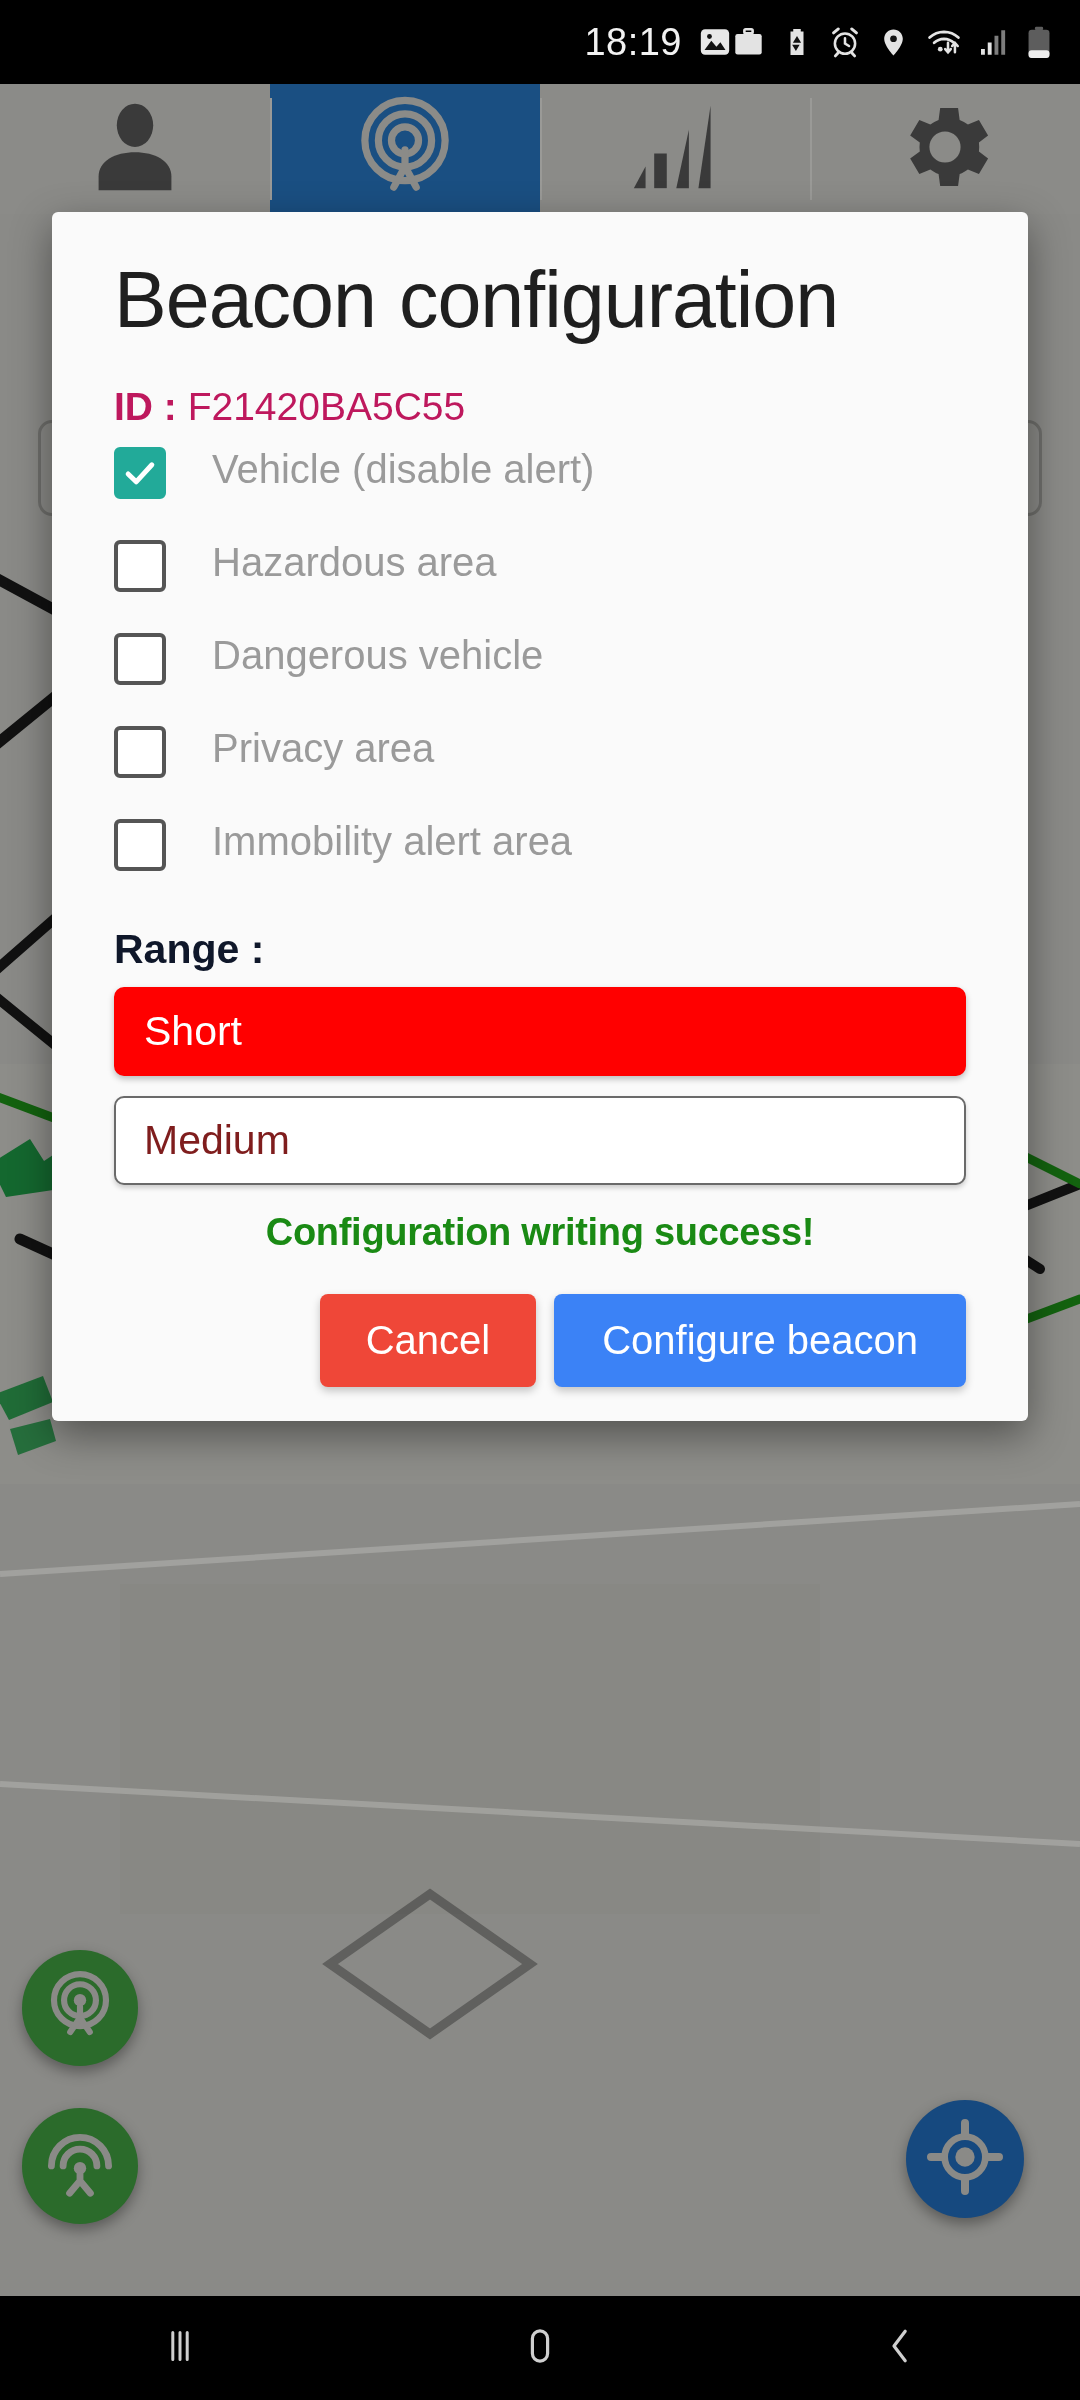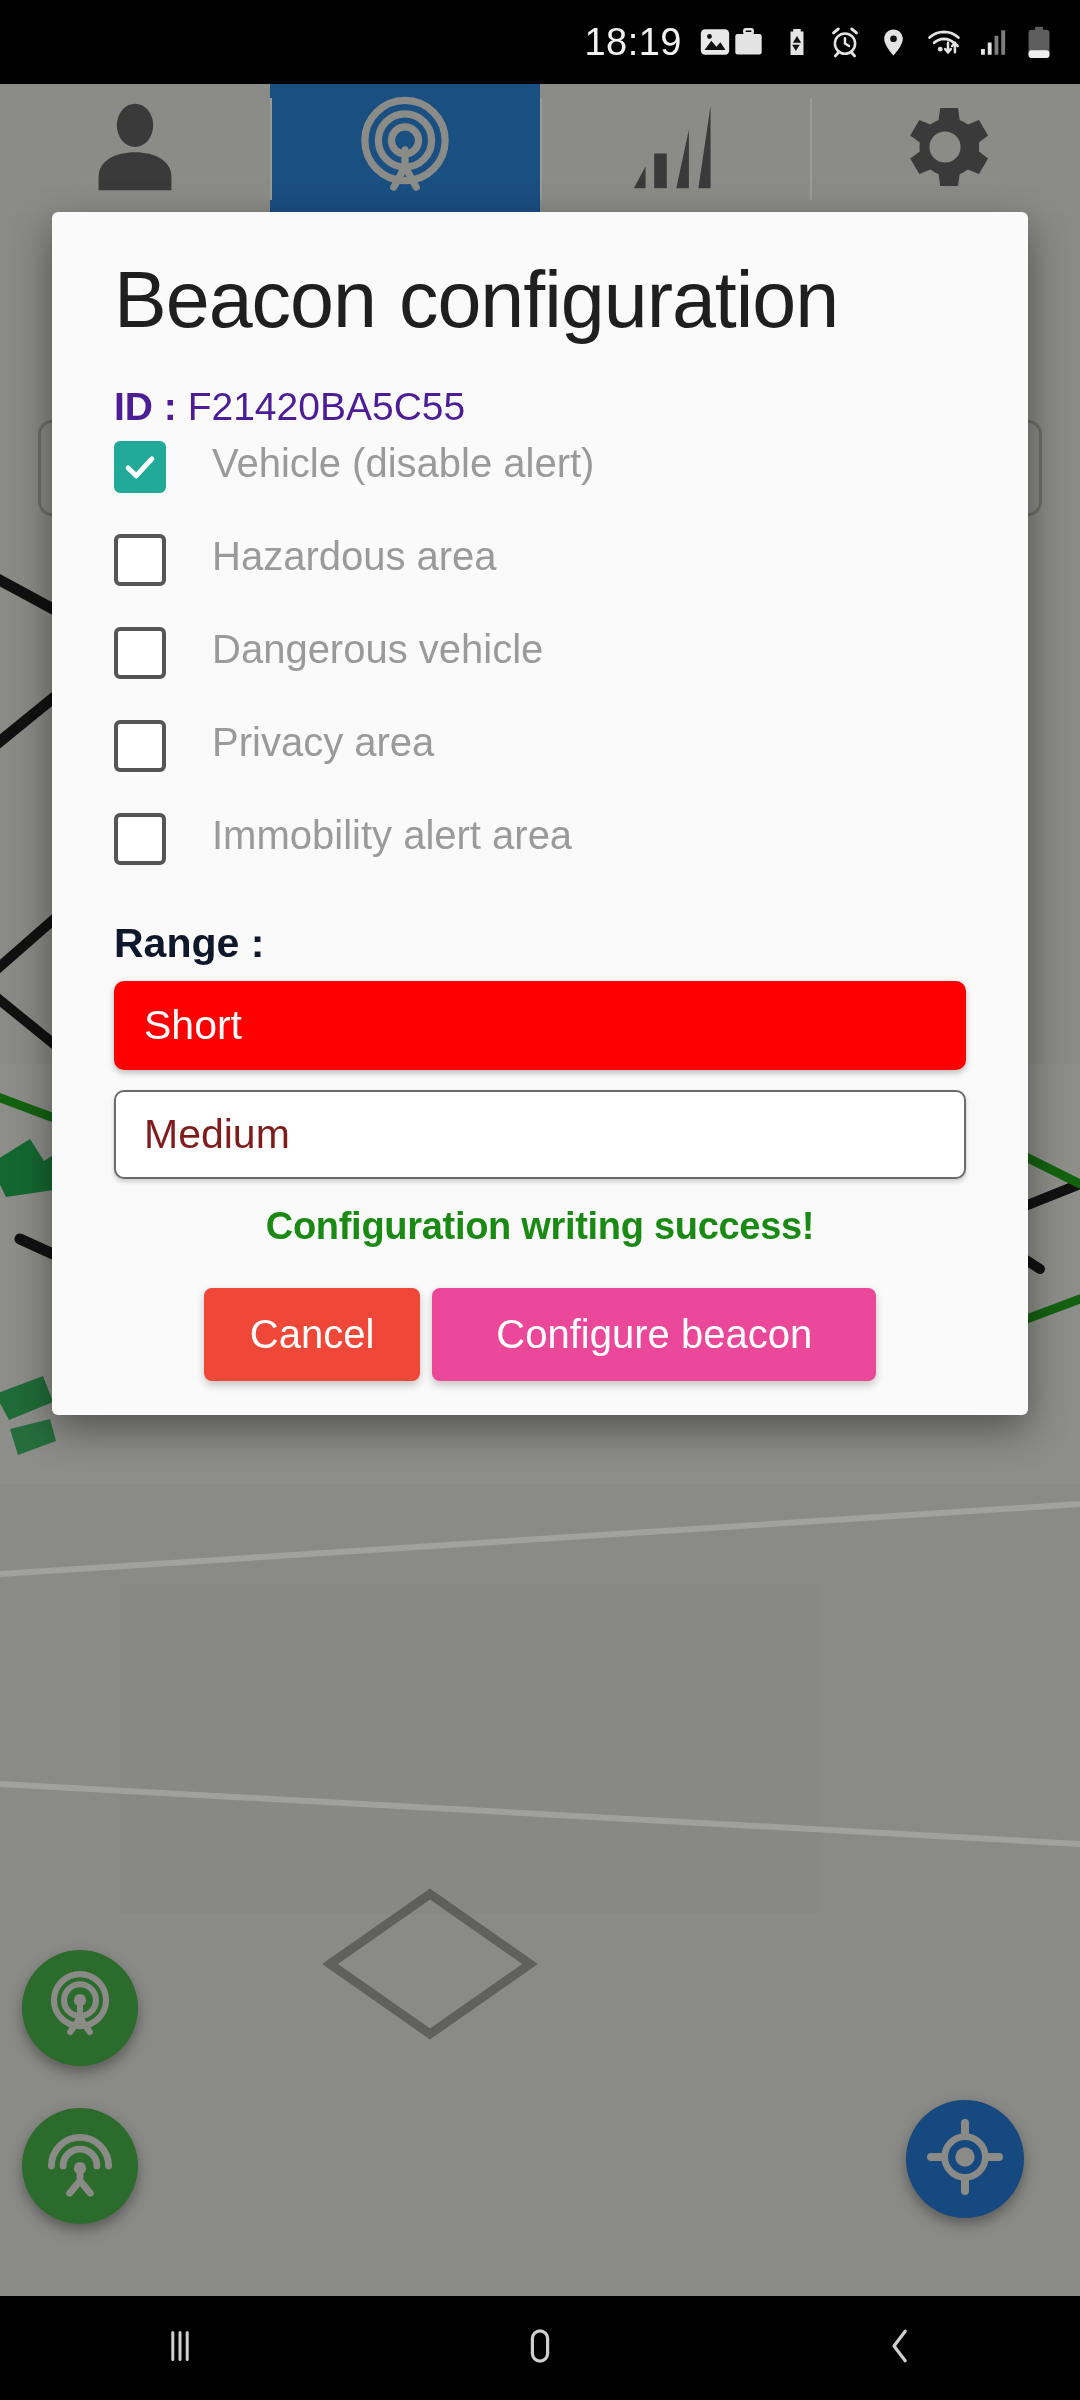--- a/index.html
+++ b/index.html
@@ -62,21 +62,21 @@
     box-shadow:0 14px 40px rgba(0,0,0,.42);
     padding:48px 62px 34px 62px;
     z-index:10;
   }
   .dlg-title{
     font-size:79px; line-height:1.02; color:#1f1f1f;
     font-weight:400; letter-spacing:-1px;
     margin-bottom:40px; word-spacing:2px;
   }
   .dlg-id{
-    font-size:39px; color:#4c1d95; margin:44px 0 12px 0;
+    font-size:39px; color:#be185d; margin:44px 0 18px 0;
   }
   .dlg-id b{ font-weight:700; }
 
   
   .cbrow{
     display:flex; align-items:flex-start; gap:46px;
     height:93px;
   }
   .cbox{
     width:52px; height:52px; border-radius:6px; flex:0 0 52px;
@@ -103,29 +103,29 @@
   }
   .rbtn.active{
     background:#FF0000; color:#ffffff; border-color:#FF0000;
     box-shadow:0 3px 6px rgba(0,0,0,.25);
   }
   .statusmsg{
     text-align:center; font-size:38px; font-weight:700;
     color:#1a8a14; margin-top:26px; letter-spacing:-.3px;
   }
   .actionrow{
-    display:flex; justify-content:center; margin-top:40px;
+    display:flex; justify-content:flex-end; gap:18px; margin-top:40px;
   }
   .abtn{
     border:none; border-radius:8px; color:#fff;
     font-size:40px; padding:24px 46px;
     box-shadow:0 4px 8px rgba(0,0,0,.22);
   }
   .abtn.cancel{ background:#ef4738; }
-  .abtn.confirm{ background:#ec4899; padding:24px 64px;margin-left:12px; }
+  .abtn.confirm{ background:#3b82f6; padding:24px 48px; }
 
   
   .fab{
     position:absolute; border-radius:50%;
     display:flex; align-items:center; justify-content:center;
     box-shadow:0 6px 14px rgba(0,0,0,.35);
     z-index:4;
   }
   .fab-beacon1{ left:22px; top:1950px; width:116px; height:116px; background:#2b6b2b; }
   .fab-beacon2{ left:22px; top:2108px; width:116px; height:116px; background:#2b6b2b; }

